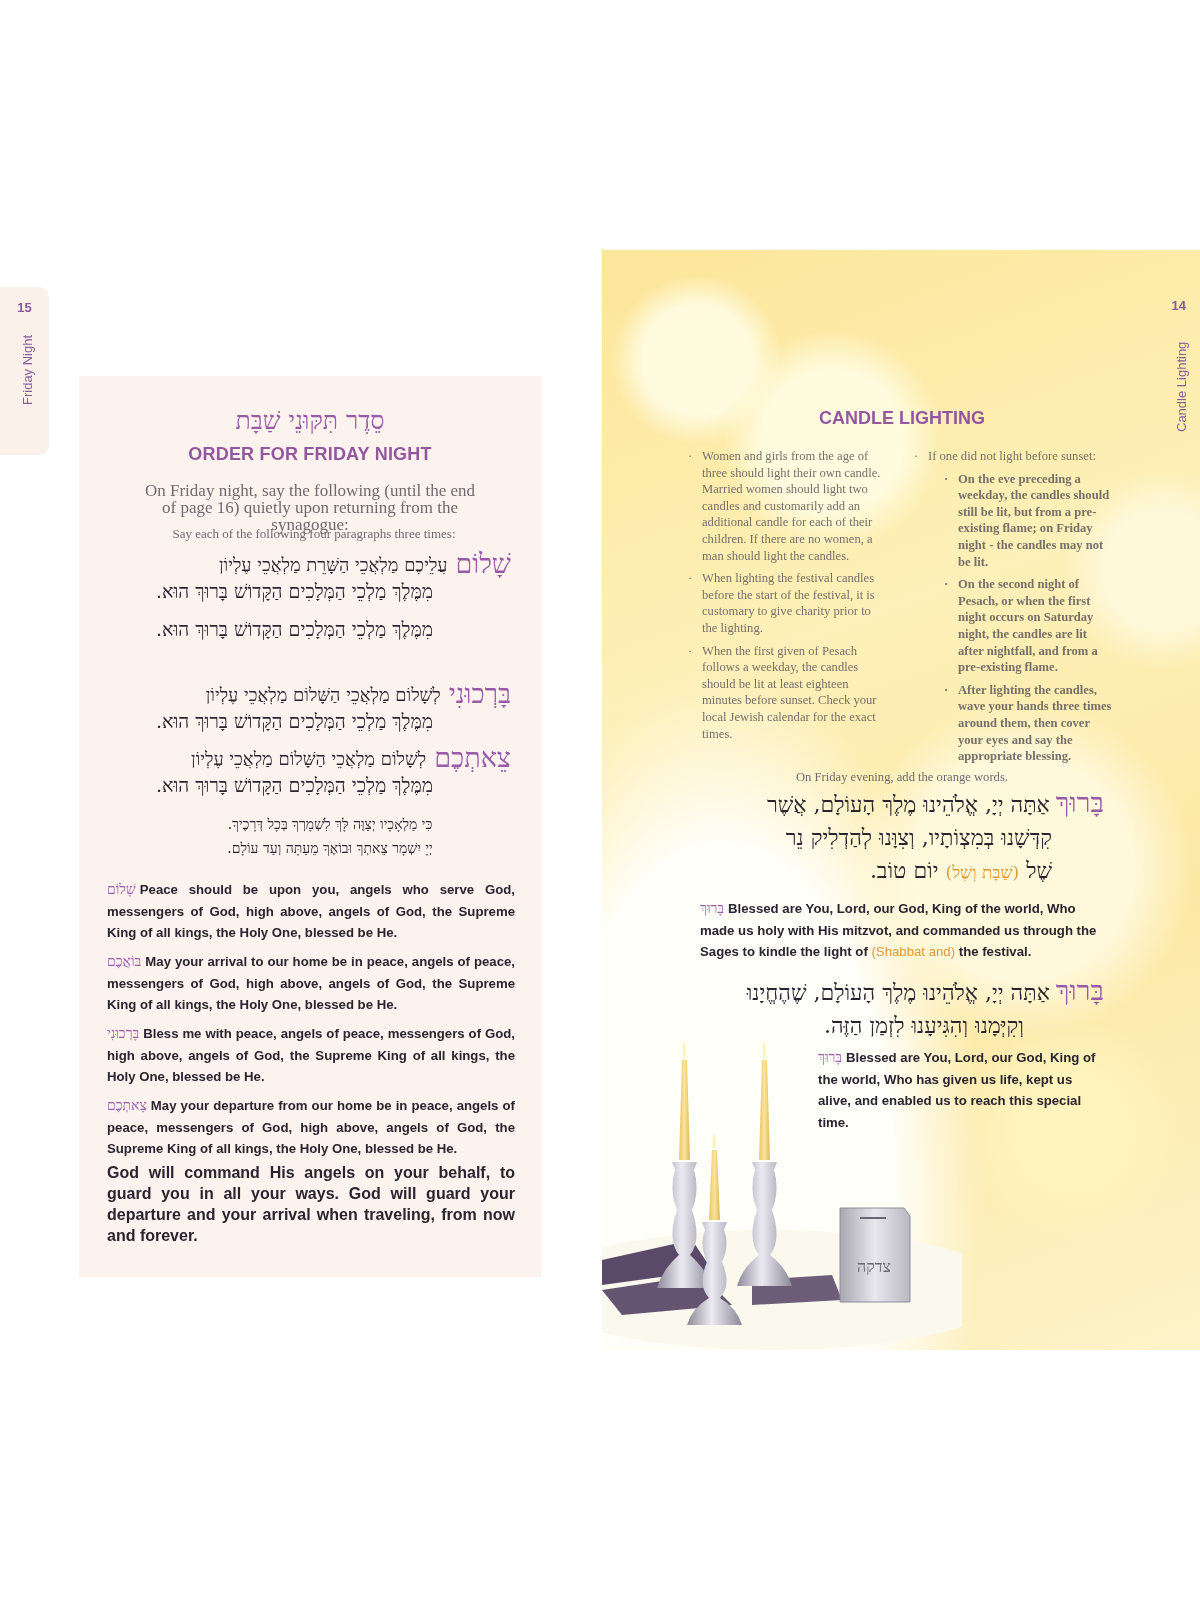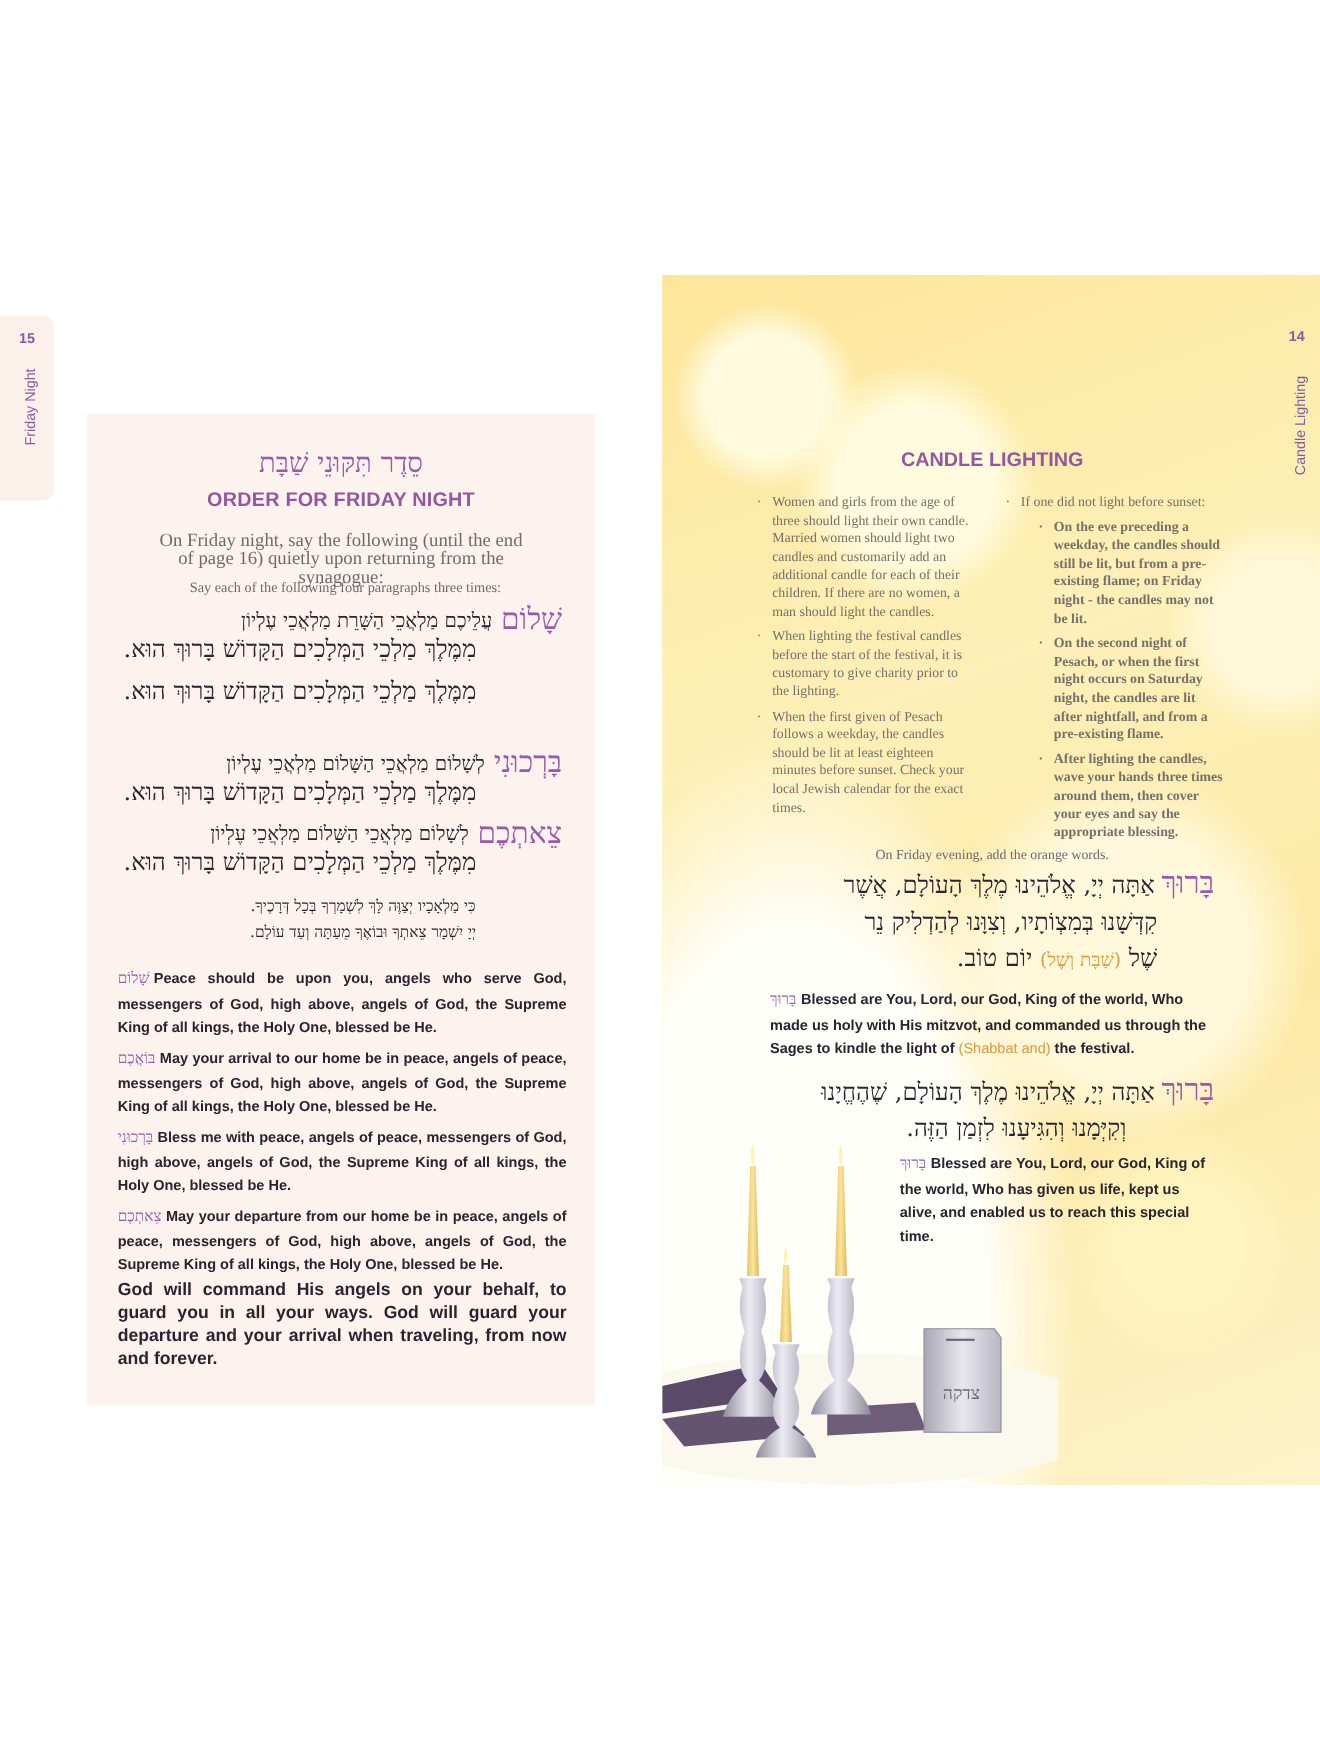--- a/index.html
+++ b/index.html
@@ -43,21 +43,21 @@
   }
   .lp-intro2 {
     position: absolute; top: 150px; left: 44px; width: 382px; text-align: center;
     font-family: "Liberation Serif", serif; font-size: 13px; color: #6e6a6e;
   }
   .stanza {
     position: absolute; right: 30px; width: 400px;
   }
   .stanza .line1 { direction: rtl; text-align: right; font-size: 18px; line-height: 26px; color: #2a2430; white-space: nowrap; }
   .stanza .key { font-size: 27px; color: #9a5aaa; margin-left: 8px; vertical-align: -2px; }
-  .stanza .line2 { direction: rtl; text-align: right; font-size: 22px; line-height: 26px; color: #2a2430; padding-right: 78px; white-space: nowrap; }
+  .stanza .line2 { direction: rtl; text-align: right; font-size: 19px; line-height: 26px; color: #2a2430; padding-right: 78px; white-space: nowrap; }
   .verse {
     position: absolute; top: 436px; left: 0; width: 502px; text-align: center;
     font-size: 14px; line-height: 24px; color: #2a2430;
   }
   .trans {
     position: absolute; left: 28px; width: 408px;
     font-size: 13.2px; line-height: 21.5px; color: #2a2430; text-align: justify;
   }
   .trans .hek { color: #9a5aaa; font-family: "DejaVu Serif", serif; font-size: 14px; margin-right: 4px; }
   .trans.small { font-size: 16px; line-height: 21px; }

